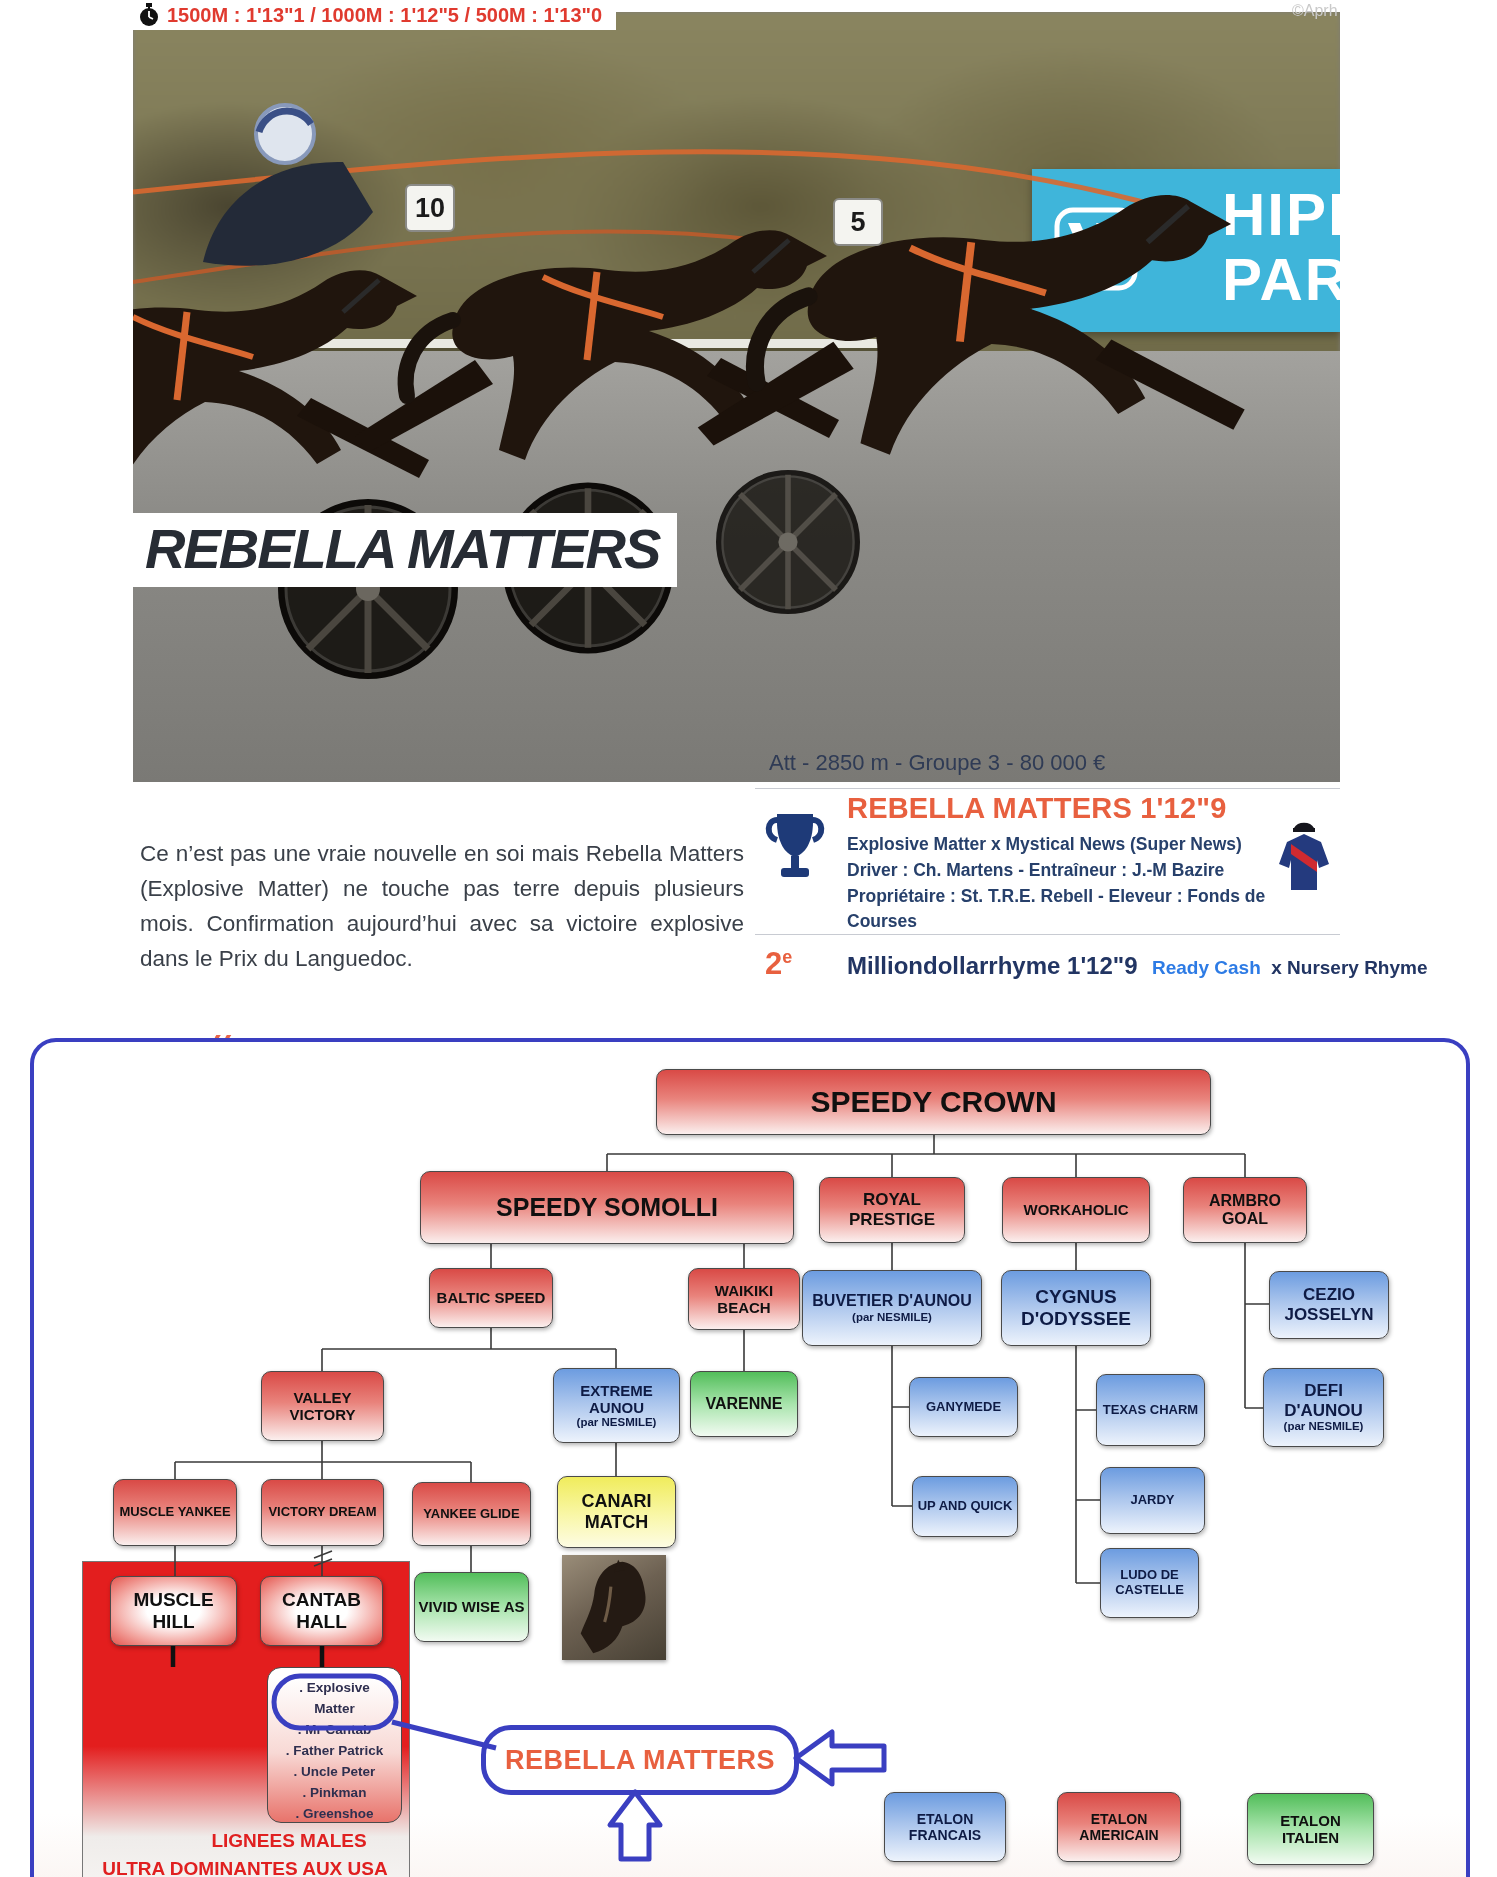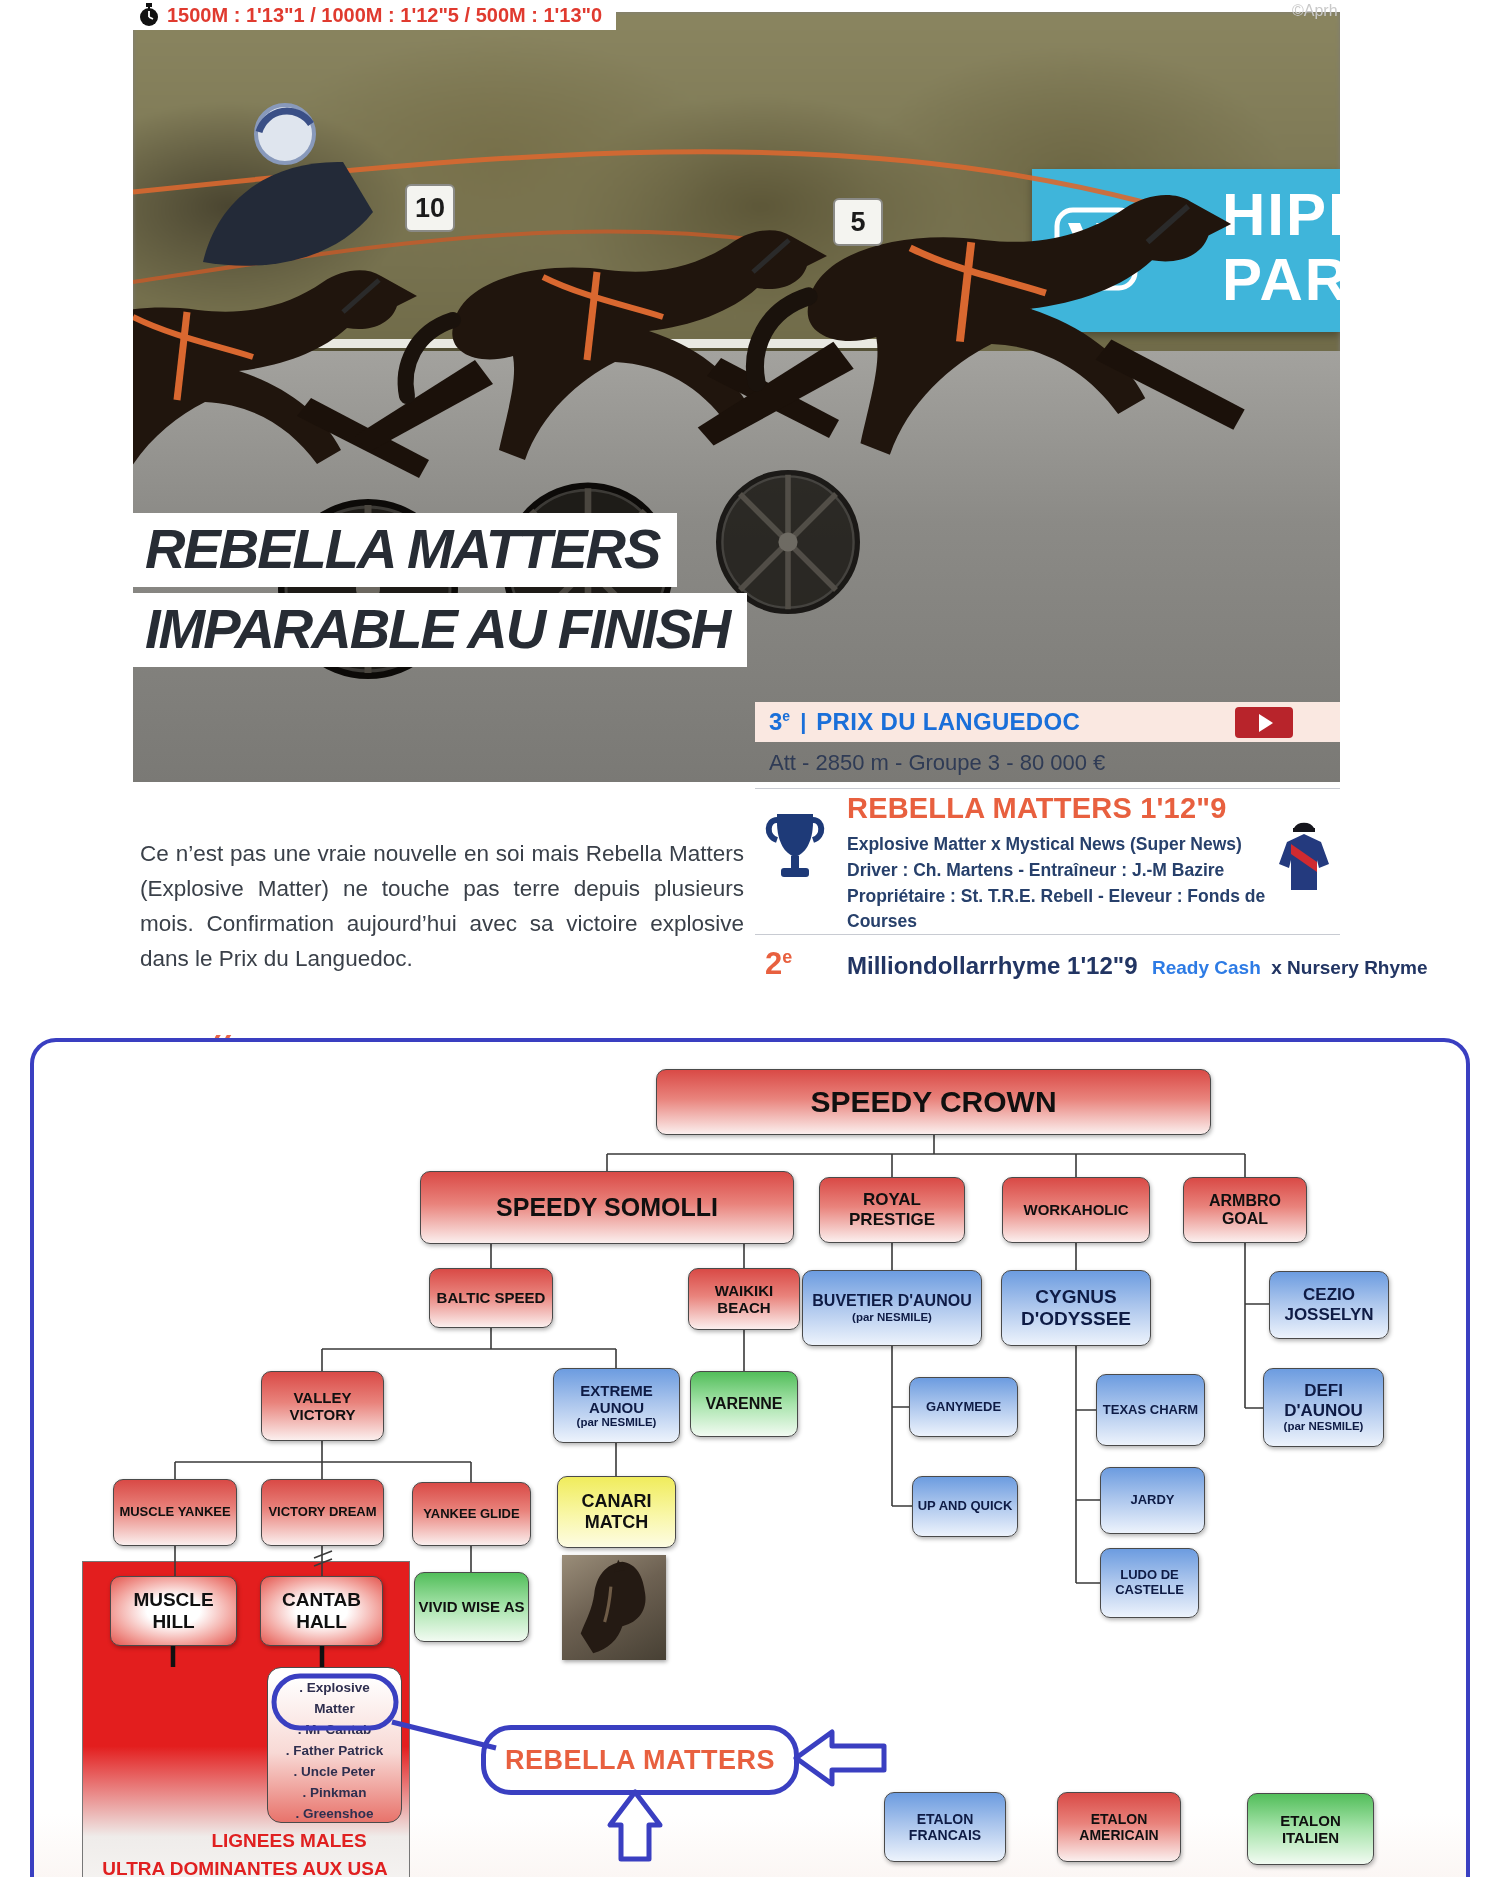--- a/index.html
+++ b/index.html
@@ -185,44 +185,35 @@
       <rect x="9" y="3" width="2" height="3" fill="#111"></rect>
       <circle cx="10" cy="14" r="9" fill="#111"></circle>
       <path d="M10,14 L10,8 M10,14 L14,16" stroke="#fff" stroke-width="1.8"></path>
     </svg>
     <span>1500M : 1'13"1 / 1000M : 1'12"5 / 500M : 1'13"0</span>
   </div>
   <div class="credit">©Aprh</div>
 
   <div class="hl">
     <div class="hl-line"><span>REBELLA MATTERS</span></div>
-    <div class="hl-line"><span>IMPARABLE AU FINISH</span></div>
   </div>
 
   <div class="article">Ce n’est pas une vraie nouvelle en soi mais Rebella Matters (Explosive Matter) ne touche pas terre depuis plusieurs mois. Confirmation aujourd’hui avec sa victoire explosive dans le Prix du Languedoc.</div>
 
   <div class="quote">
     <div class="q-line">
       <span class="q-mark">“</span><span>ELLE EST JUSTE EN-DESSOUS</span>
     </div>
     <div class="q-line">
       <span>DES MEILLEURS</span><span class="q-mark">”</span>
     </div>
     <div class="q-author">CHRISTOPHE MARTENS</div>
   </div>
 
   <div class="race-card">
-    <div class="rc-header">
-      <span class="rc-rank"><span>3</span><sup>e</sup></span>
-      <span class="rc-sep">|</span>
-      <span class="rc-title">PRIX DU LANGUEDOC</span>
-      <div class="play-btn">
-        <div class="play-tri"></div>
-      </div>
-    </div>
     <div class="rc-cond">Att - 2850 m - Groupe 3 - 80 000 €</div>
     <div class="rc-div" style="top:86px;"></div>
 
     <svg class="trophy" width="64" height="82" viewBox="0 0 64 82">
       <path fill="#1E3A78" d="M14,4 h36 v8 c0,20 -8,32 -18,35 c-10,-3 -18,-15 -18,-35 z"></path>
       <path fill="none" stroke="#1E3A78" stroke-width="6" d="M14,10 C4,10 2,26 14,30 M50,10 C60,10 62,26 50,30"></path>
       <rect x="28" y="46" width="8" height="12" fill="#1E3A78"></rect>
       <rect x="18" y="58" width="28" height="9" rx="3" fill="#1E3A78"></rect>
     </svg>
 

